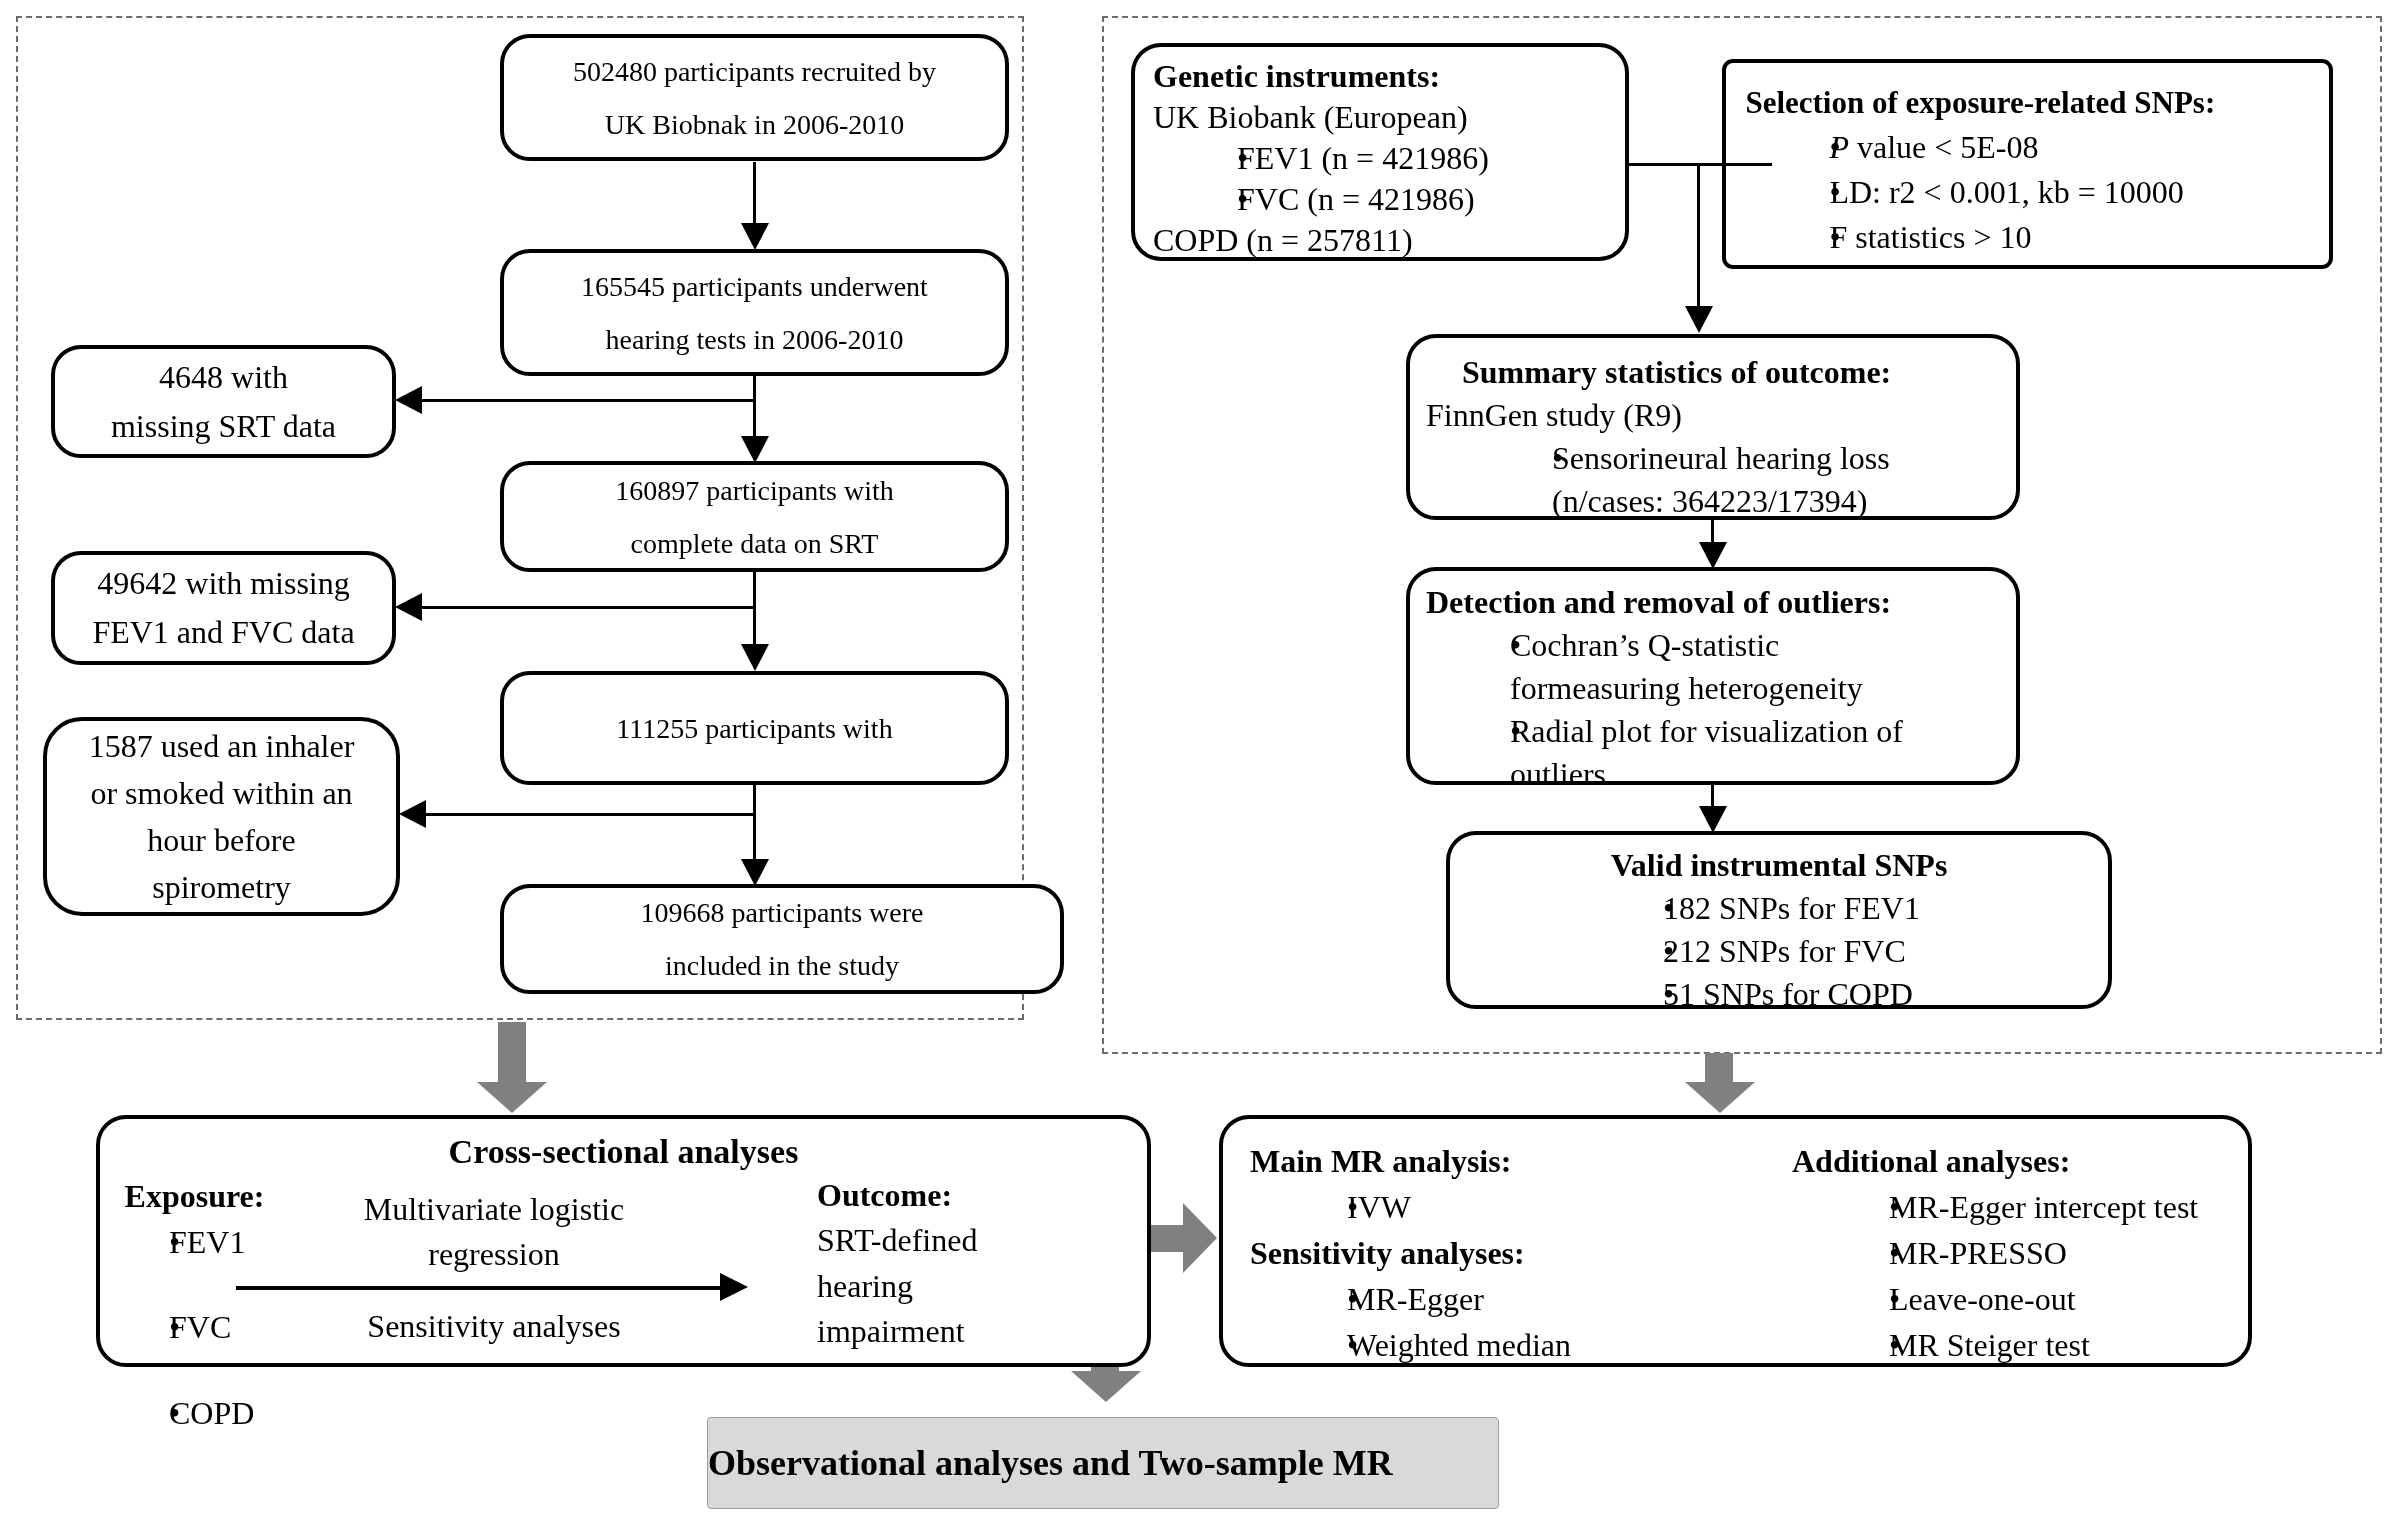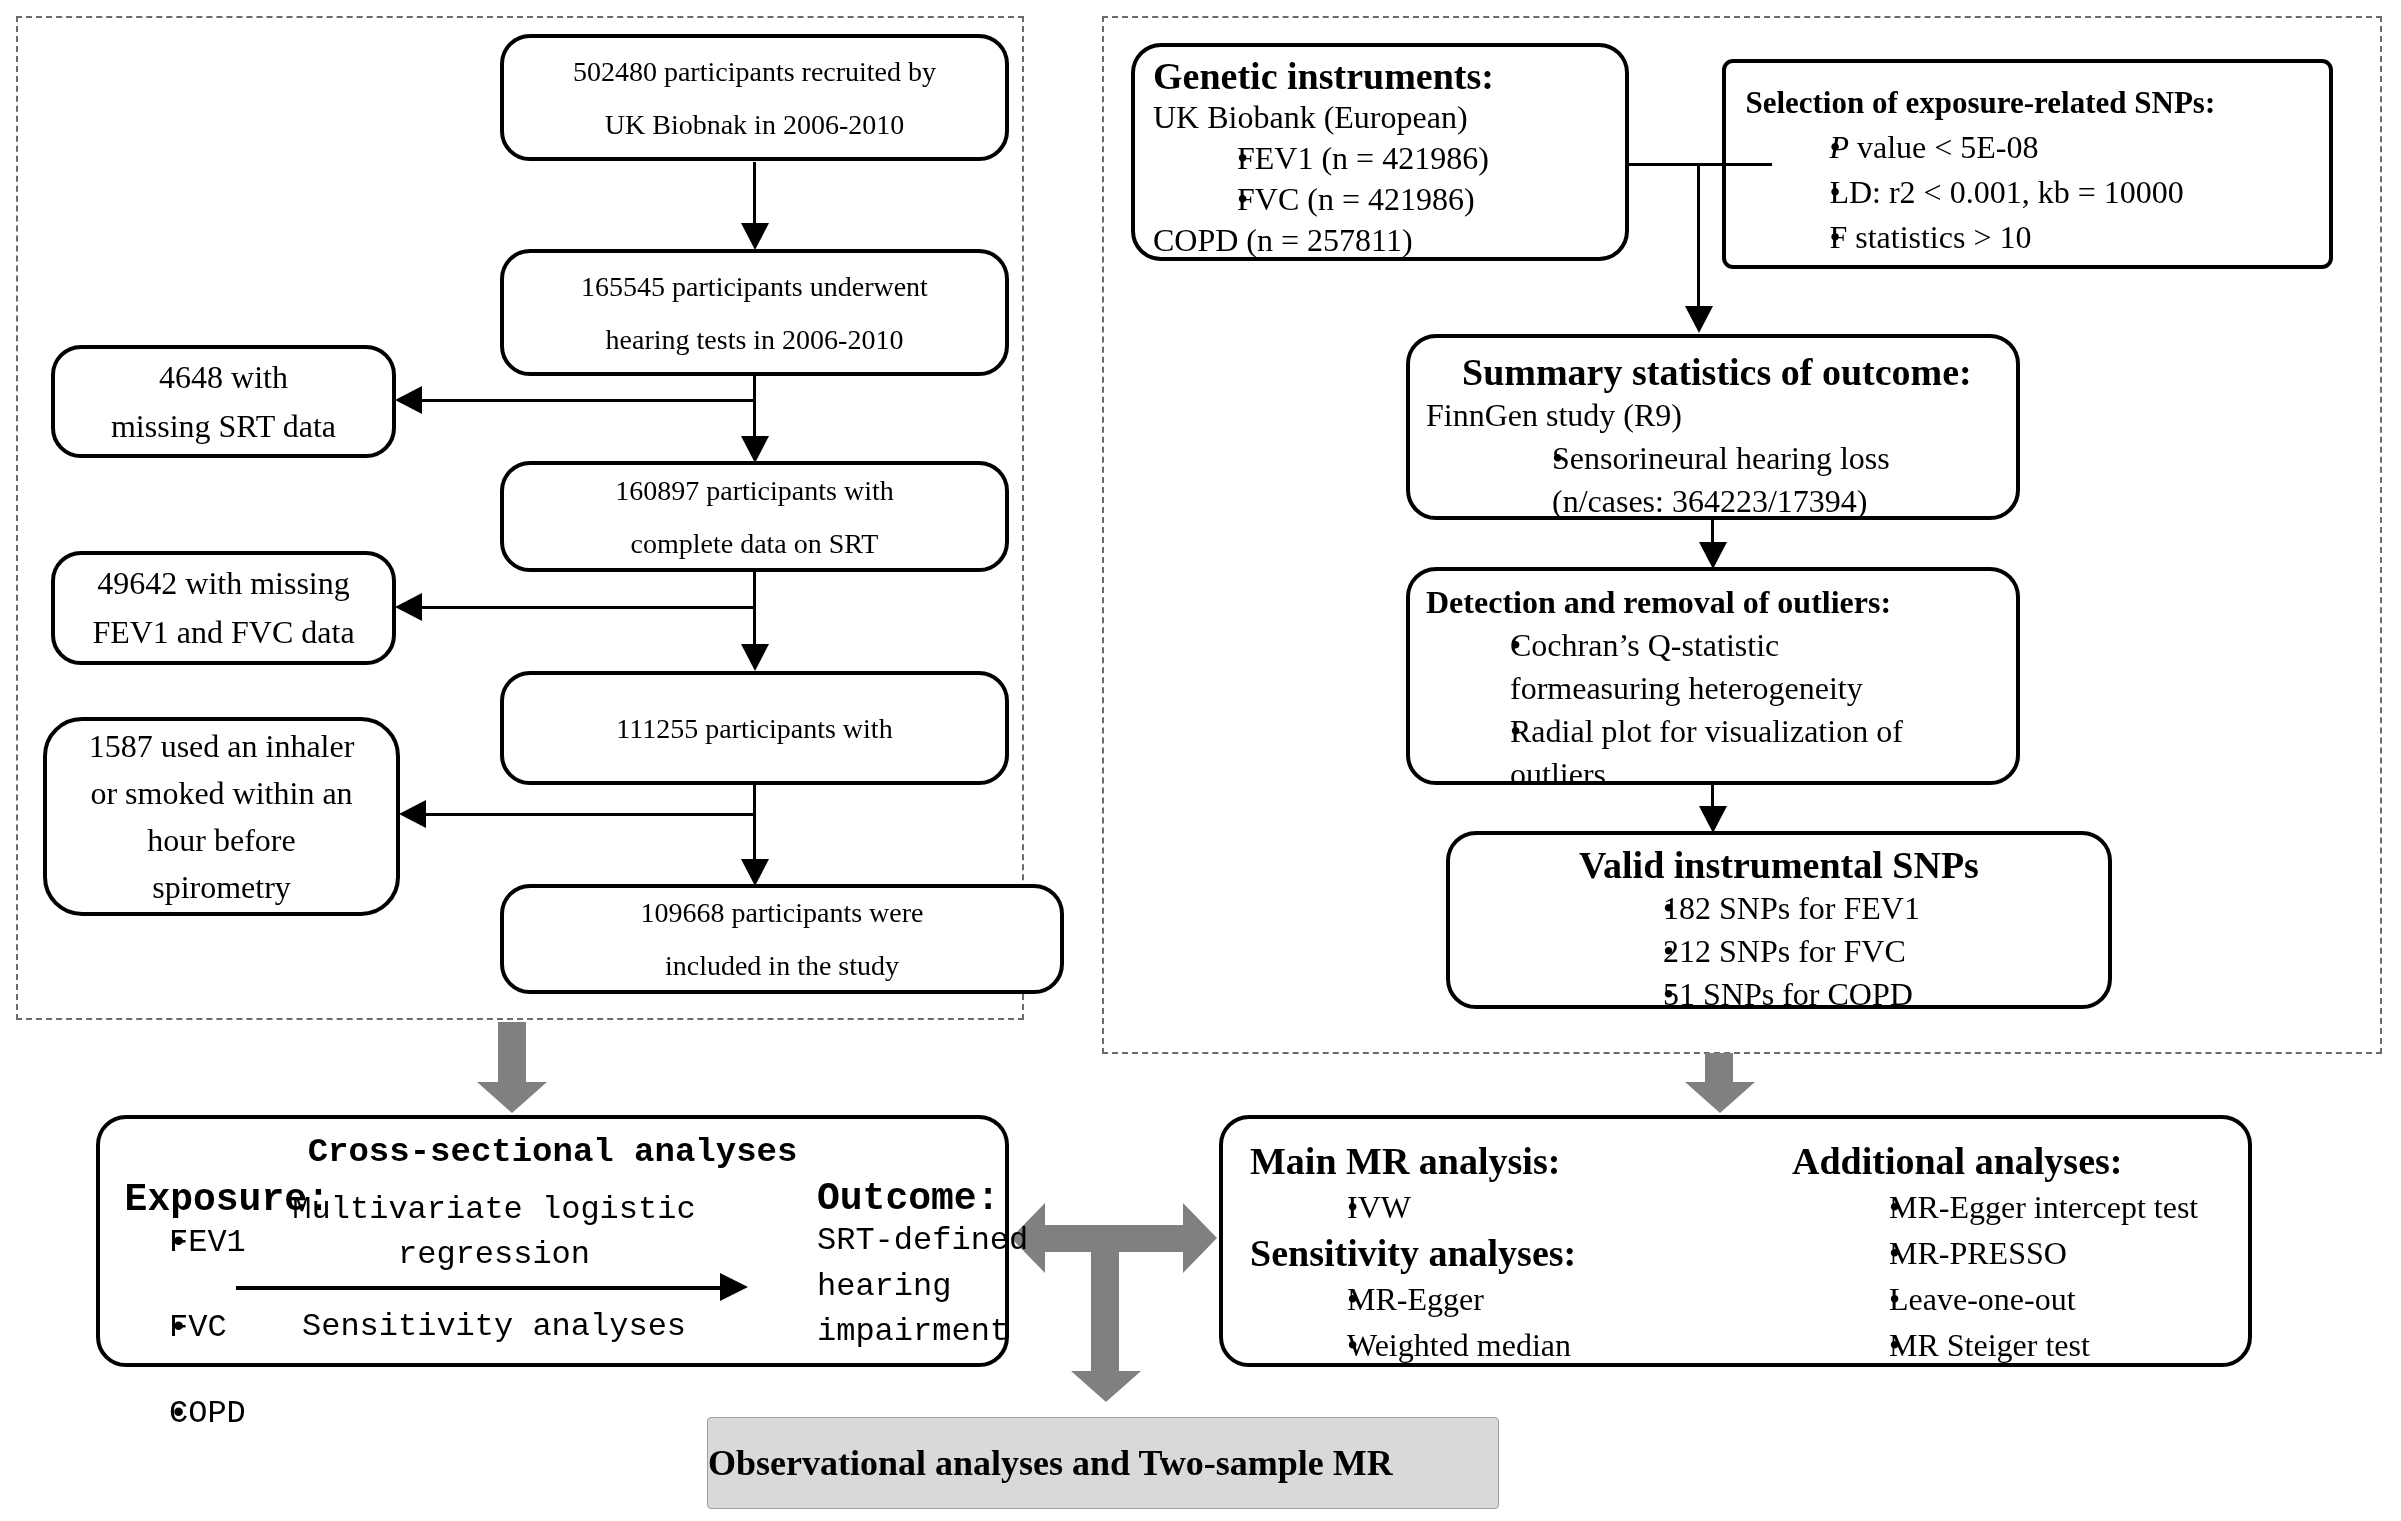--- a/index.html
+++ b/index.html
@@ -2,21 +2,21 @@
 <html style="font-size:10.3px"><head>
 <meta charset="utf-8">
 <style>
   html,body{margin:0;padding:0;background:#fff;}
   .canvas{position:relative;width:2401px;height:1521px;background:#ffffff;
           font-family:"Liberation Serif",serif;color:#000;overflow:hidden;}
   .dashed{position:absolute;border:2.6px dashed #6b6b6b;box-sizing:border-box;}
   .rbox{position:absolute;background:#fff;border:4.5px solid #000;border-radius:30px;box-sizing:border-box;}
   .centerbox{display:flex;flex-direction:column;align-items:center;justify-content:center;text-align:center;}
   .t50{font-size:32px;}
-  .b50{font-size:38px;font-weight:bold;}
+  .b50{font-size:32px;font-weight:bold;}
   .ln{white-space:nowrap;}
   .flow .ln{line-height:53px;font-size:28px;}
   .excl .ln{line-height:49px;font-size:32px;}
   .excl3 .ln{line-height:47px;font-size:32px;}
   .vline,.hline{position:absolute;background:#000;}
   .arr{position:absolute;width:0;height:0;}
   .arr.down{border-left:14.2px solid transparent;border-right:14.2px solid transparent;border-top:27px solid #000;}
   .arr.left{border-top:14.2px solid transparent;border-bottom:14.2px solid transparent;border-right:27px solid #000;}
   .arr.right{border-top:14.2px solid transparent;border-bottom:14.2px solid transparent;border-left:28.4px solid #000;}
   .gray{background:#808080;}
@@ -161,21 +161,21 @@
 
   <div class="abs gray" style="left:1705px;top:1053px;width:28.4px;height:29px;"></div>
   <div class="garr down" style="left:1685px;top:1082px;"></div>
 
   <div class="garr left" style="left:1011px;top:1203px;"></div>
   <div class="abs gray" style="left:1044px;top:1225px;width:141px;height:27px;"></div>
   <div class="garr right" style="left:1183px;top:1203px;"></div>
   <div class="abs gray" style="left:1091px;top:1252px;width:28.4px;height:120px;"></div>
   <div class="garr down" style="left:1071px;top:1371px;"></div>
 
-  <div class="rbox" style="left:96px;top:1115px;width:913px;height:252px;font-family:Liberation Mono, monospace;">
+  <div class="rbox" style="left:96px;top:1115px;width:1055px;height:252px;">
     <div class="abs b50" style="left:0;top:14.2px;width:100%;text-align:center;font-size:34px;">Cross-sectional analyses</div>
 
     <div class="abs b50 ln" style="left:24.6px;top:59px;">Exposure:</div>
     <div class="abs bullet ln t50" style="left:29px;top:105px;padding-left:40px;">
       <span>FEV1</span></div>
     <div class="abs bullet ln t50" style="left:29px;top:153px;padding-left:40px;">
       <span>FVC</span></div>
     <div class="abs bullet ln t50" style="left:29px;top:202px;padding-left:40px;">
       <span>COPD</span></div>
 

